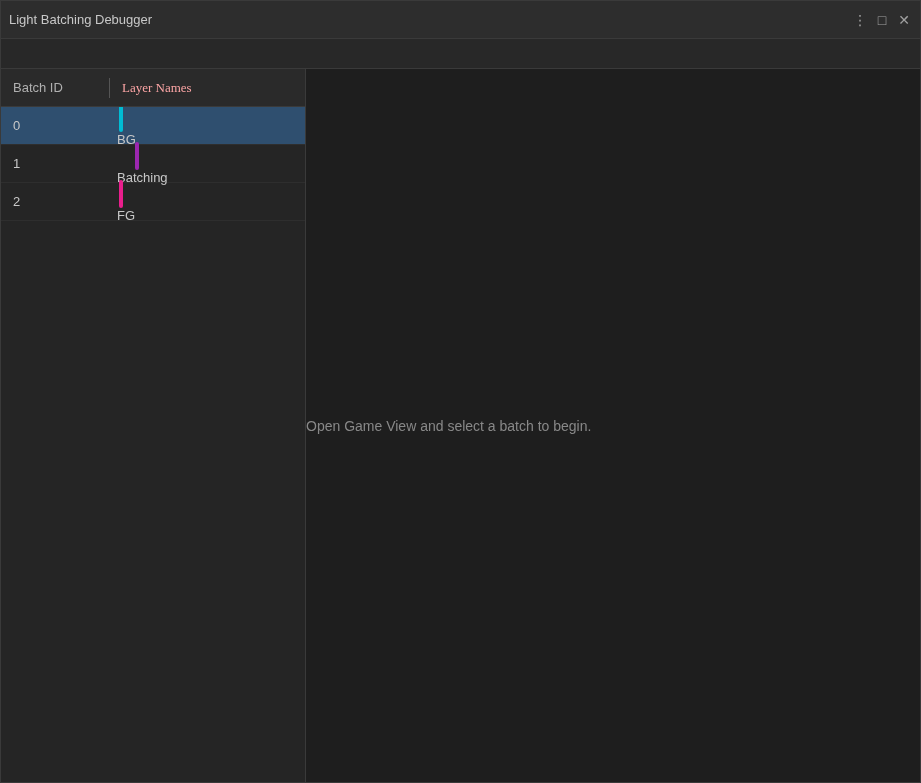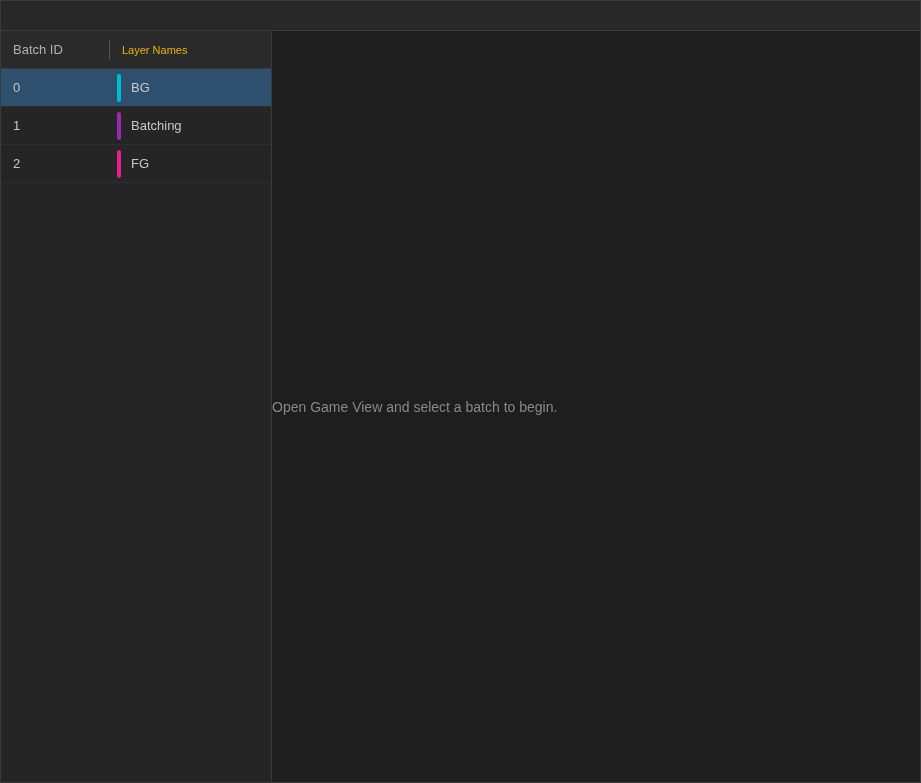--- a/index.html
+++ b/index.html
@@ -76,21 +76,21 @@
       flex-shrink: 0;
     }
 
     .main-content {
       display: flex;
       flex: 1;
       overflow: hidden;
     }
 
     .left-panel {
-      width: 271px;
+      width: 305px;
       border-right: 1px solid #3a3a3a;
       display: flex;
       flex-direction: column;
       background: #252525;
       flex-shrink: 0;
     }
 
     .table-header {
       display: flex;
       align-items: center;
@@ -110,22 +110,23 @@
 
     .col-divider {
       width: 1px;
       height: 20px;
       background: #555;
       flex-shrink: 0;
     }
 
     .col-layer-names {
       padding: 0 12px;
-      font-size: 11px;
-      color: #eab308;
+      font-size: 13px;
+      color: #fca5a5;
+      font-family: Liberation Serif, serif;
     }
 
     .table-body {
       flex: 1;
       overflow-y: auto;
     }
 
     .table-row {
       display: flex;
       align-items: center;
@@ -146,20 +147,21 @@
       flex-shrink: 0;
     }
 
     .cell-layer-names {
       padding: 0 0 0 8px;
       font-size: 13px;
       color: #c8c8c8;
       display: flex;
       align-items: center;
       gap: 0;
+      flex-direction: column;
     }
 
     .layer-color-bar {
       width: 4px;
       height: 28px;
       border-radius: 2px;
       margin-right: 10px;
       flex-shrink: 0;
     }
 
@@ -186,20 +188,30 @@
     .table-body::-webkit-scrollbar-thumb {
       background: #555;
       border-radius: 3px;
     }
   </style>
 </head>
 <body>
 
 <div class="window">
 
+  <div class="title-bar">
+    <div class="title-bar-left">
+      <span class="title-text">Light Batching Debugger</span>
+    </div>
+    <div class="title-bar-controls">
+      <button class="title-btn">⋮</button>
+      <button class="title-btn">□</button>
+      <button class="title-btn">✕</button>
+    </div>
+  </div>
 
   <div class="toolbar-area"></div>
 
   <div class="main-content">
 
     <div class="left-panel">
 
       <div class="table-header">
         <div class="col-batch-id">Batch ID</div>
         <div class="col-divider"></div>

